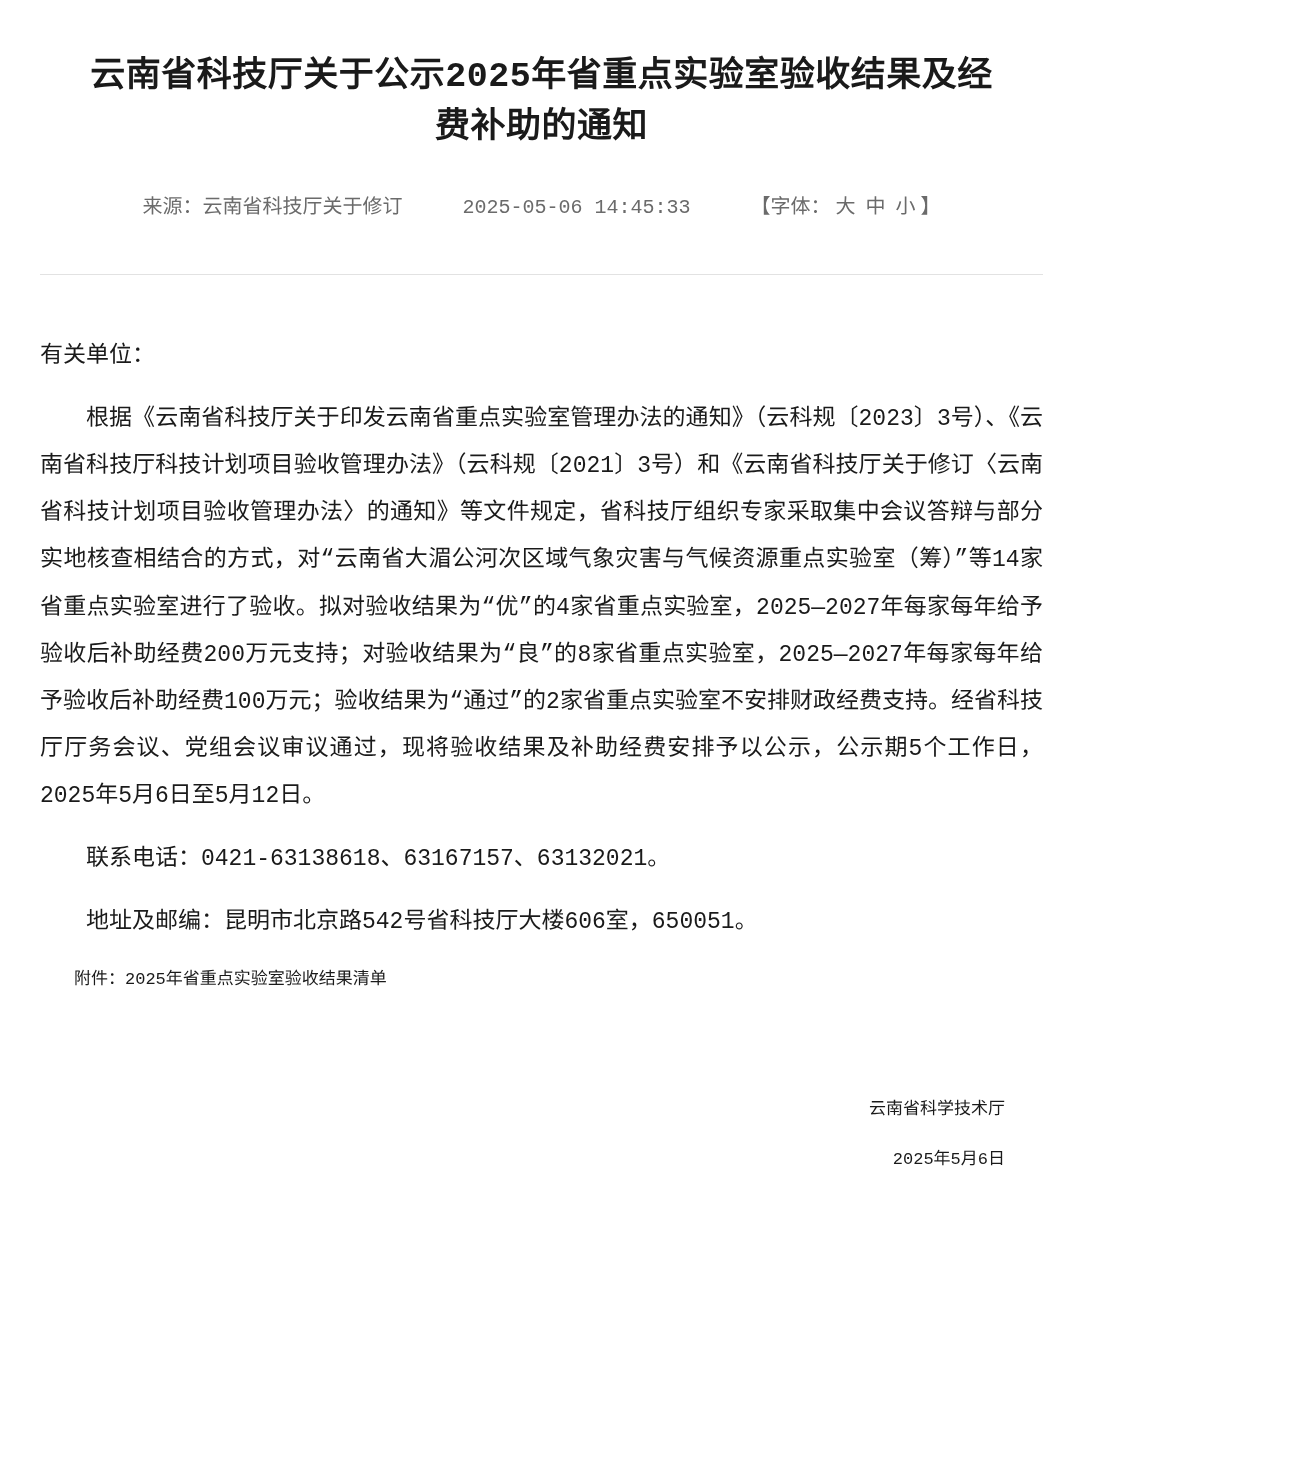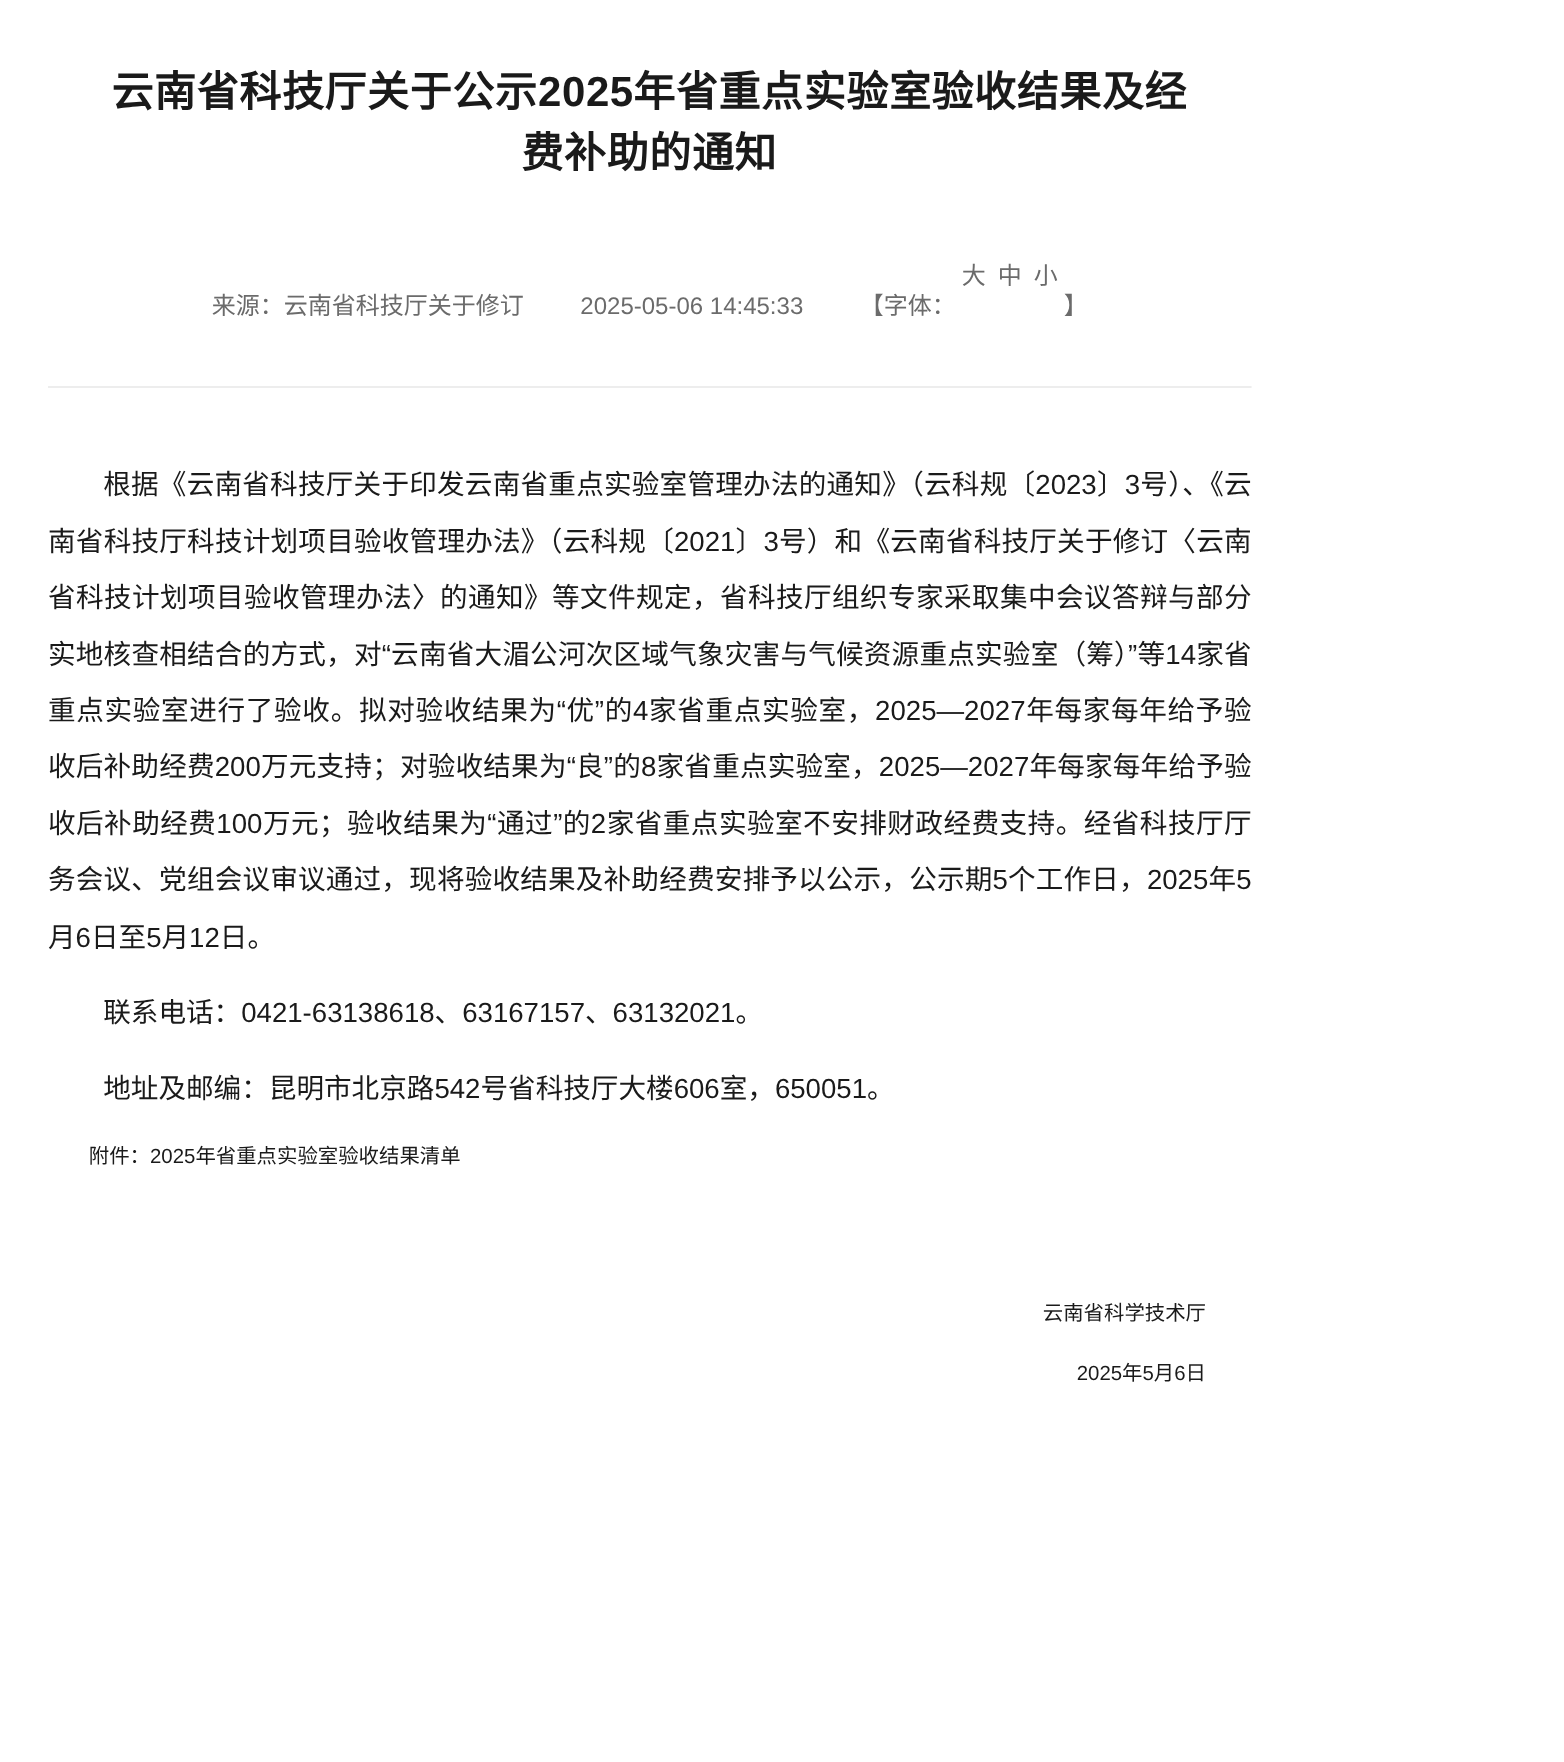--- a/index.html
+++ b/index.html
@@ -11,20 +11,21 @@
     width: 1303px;
     min-height: 1468px;
     font-family: "Liberation Sans", "DejaVu Sans", sans-serif;
     color: #1a1a1a;
     -webkit-font-smoothing: antialiased;
   }
   .page {
     width: 1083px;
     box-sizing: border-box;
     padding: 0 36px;
+    font-family: Liberation Mono, monospace;
   }
   .article-title {
     font-size: 35px;
     font-weight: bold;
     line-height: 1.45;
     text-align: center;
     color: #1a1a1a;
     letter-spacing: 0.5px;
     padding: 52px 42px 0 42px;
     margin: 0;
@@ -33,21 +34,20 @@
     margin-top: 38px;
     text-align: center;
     font-size: 20px;
     color: #6b6b6b;
     line-height: 1.6;
     white-space: nowrap;
   }
   .meta-bar .meta-seg {
     display: inline-block;
     vertical-align: middle;
-    margin-top: 48px;
   }
   .meta-gap-1 { display: inline-block; width: 36px; }
   .meta-gap-2 { display: inline-block; width: 36px; }
   .font-sizer {
     display: inline-block;
     vertical-align: middle;
   }
   .font-sizer .fs-opt {
     display: inline-block;
     padding: 0 5px;
@@ -112,20 +112,21 @@
     <span class="meta-seg">2025-05-06 14:45:33</span>
     <span class="meta-gap-2"></span>
     <span class="font-sizer">
       <span class="meta-seg">【字体：</span><span class="fs-opt">大</span><span class="fs-opt">中</span><span class="fs-opt">小</span><span class="meta-seg">】</span>
     </span>
   </div>
 
   <hr class="divider">
 
   <div class="content">
+    <p class="p-salutation">有关单位：</p>
     <p class="p-indent">根据《云南省科技厅关于印发云南省重点实验室管理办法的通知》（云科规〔2023〕3号）、《云南省科技厅科技计划项目验收管理办法》（云科规〔2021〕3号）和《云南省科技厅关于修订〈云南省科技计划项目验收管理办法〉的通知》等文件规定，省科技厅组织专家采取集中会议答辩与部分实地核查相结合的方式，对“云南省大湄公河次区域气象灾害与气候资源重点实验室（筹）”等14家省重点实验室进行了验收。拟对验收结果为“优”的4家省重点实验室，2025—2027年每家每年给予验收后补助经费200万元支持；对验收结果为“良”的8家省重点实验室，2025—2027年每家每年给予验收后补助经费100万元；验收结果为“通过”的2家省重点实验室不安排财政经费支持。经省科技厅厅务会议、党组会议审议通过，现将验收结果及补助经费安排予以公示，公示期5个工作日，2025年5月6日至5月12日。</p>
     <p class="p-indent">联系电话：0421-63138618、63167157、63132021。</p>
     <p class="p-indent">地址及邮编：昆明市北京路542号省科技厅大楼606室，650051。</p>
     <p class="attachment">附件：2025年省重点实验室验收结果清单</p>
   </div>
 
   <div class="signature">
     <span class="sig-line">云南省科学技术厅</span>
     <span class="sig-line">2025年5月6日</span>
   </div>

